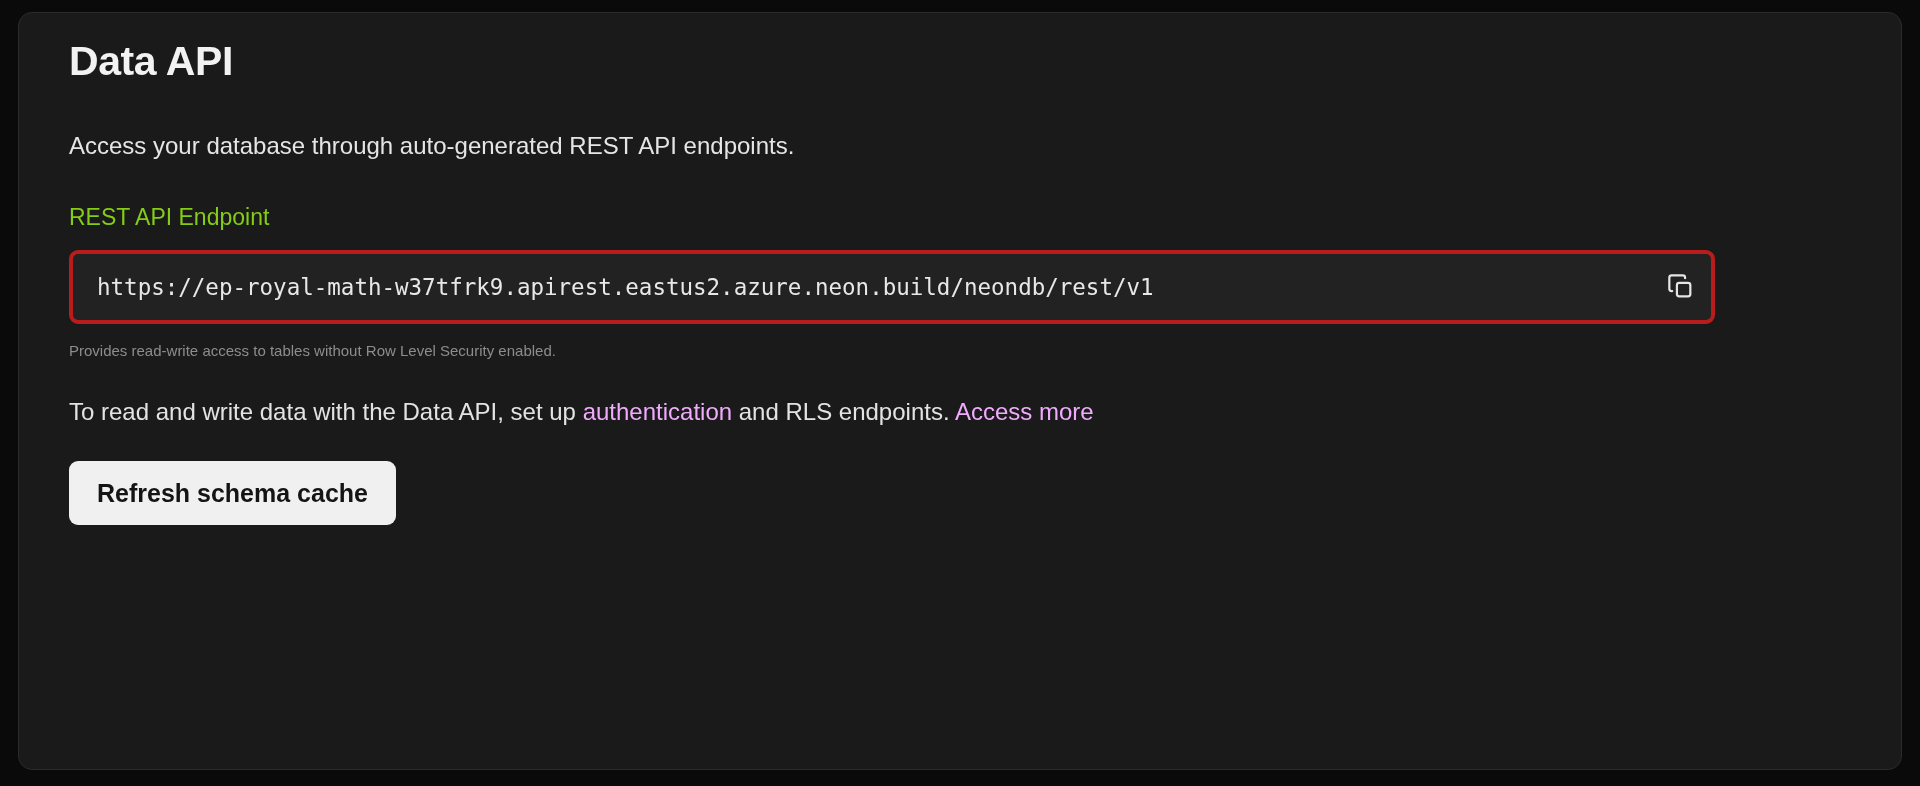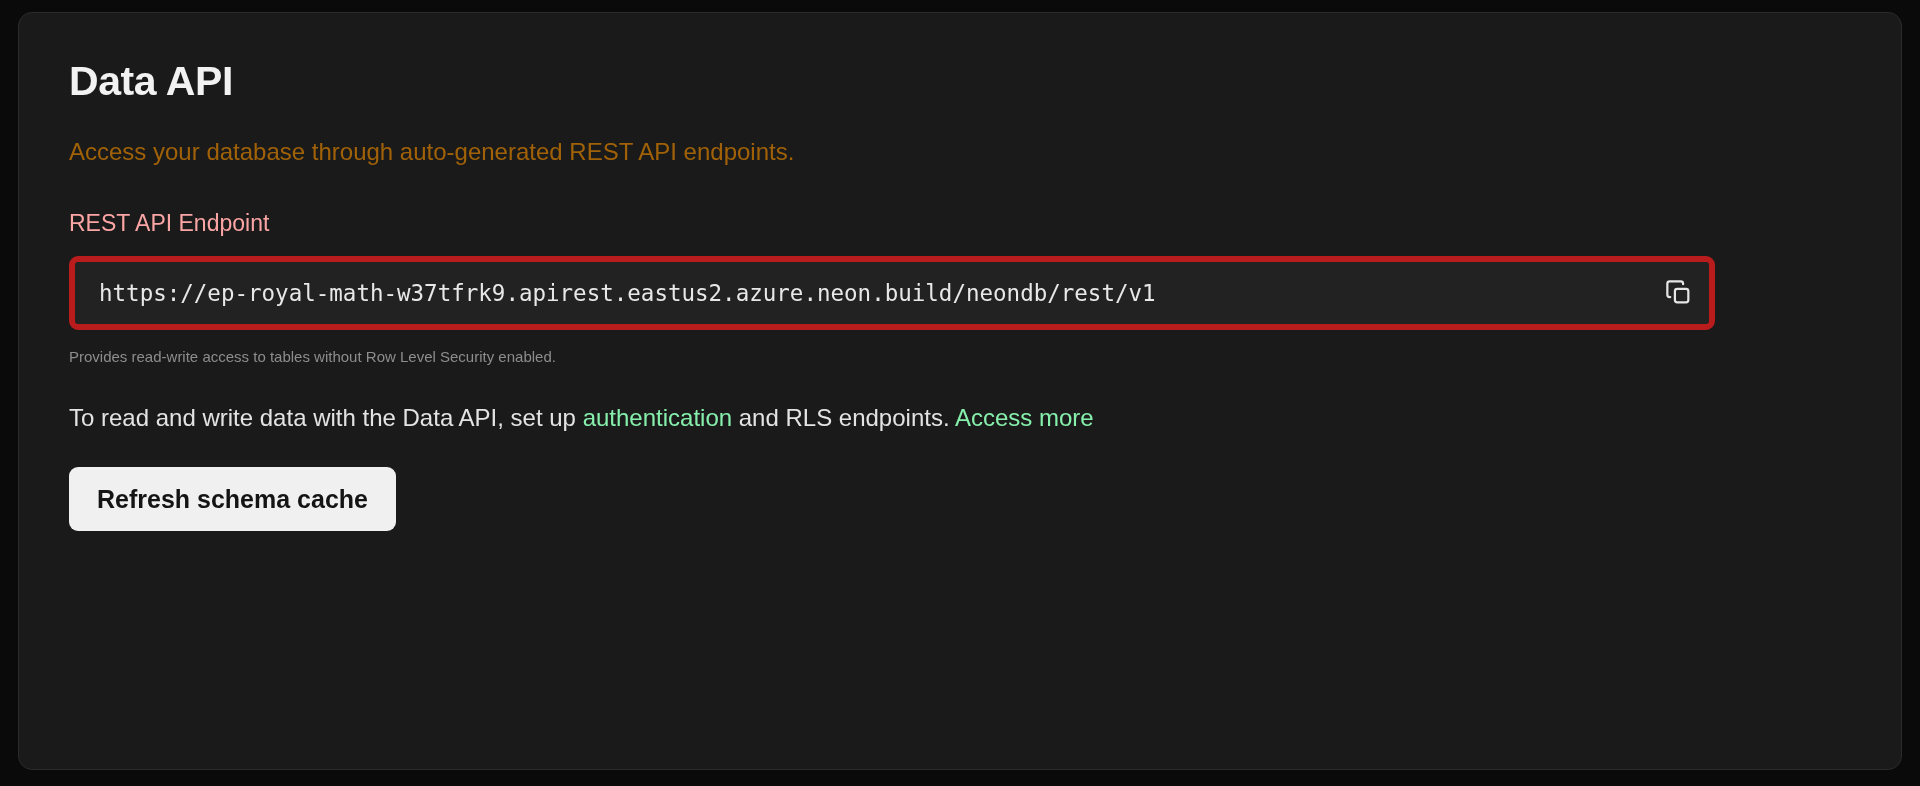--- a/index.html
+++ b/index.html
@@ -25,54 +25,54 @@
   }
 
   .card {
     position: relative;
     width: 1884px;
     height: 758px;
     box-sizing: border-box;
     background: #1a1a1a;
     border: 1px solid #2b2b2b;
     border-radius: 14px;
-    padding: 48px 0 0 50px;
+    padding: 28px 0 0 50px;
   }
 
   .card-title {
     font-size: 41px;
     font-weight: bold;
     color: #f2f2f2;
     letter-spacing: -0.4px;
     line-height: 1;
     margin: 0;
   }
 
   .card-desc {
     font-size: 24px;
-    color: #a16207;
-    margin: 36px 0 0 0;
+    color: #e5e5e5;
+    margin: 50px 0 0 0;
     line-height: 1.2;
   }
 
   .field-label {
     font-size: 23px;
-    color: #fca5a5;
+    color: #84cc16;
     margin: 45px 0 0 0;
     line-height: 1;
   }
 
   .input-row {
     position: relative;
     margin-top: 21px;
     width: 1646px;
     height: 74px;
     box-sizing: border-box;
     background: #222222;
-    border: 6px solid #b91c1c;
+    border: 4px solid #b91c1c;
     border-radius: 9px;
     display: flex;
     align-items: center;
   }
 
   .endpoint-value {
     flex: 1 1 auto;
     font-family: "DejaVu Sans Mono", "Liberation Mono", monospace;
     font-size: 22.5px;
     color: #e8e8e8;
@@ -103,21 +103,21 @@
     line-height: 1.2;
   }
 
   .paragraph {
     font-size: 24px;
     color: #e3e3e3;
     margin: 38px 0 0 0;
     line-height: 1.2;
   }
   .paragraph a {
-    color: #86efac;
+    color: #f0abfc;
     text-decoration: none;
     cursor: pointer;
     text-align: right;
   }
 
   .refresh-btn {
     display: inline-block;
     margin-top: 34px;
     padding: 0 28px;
     height: 64px;

